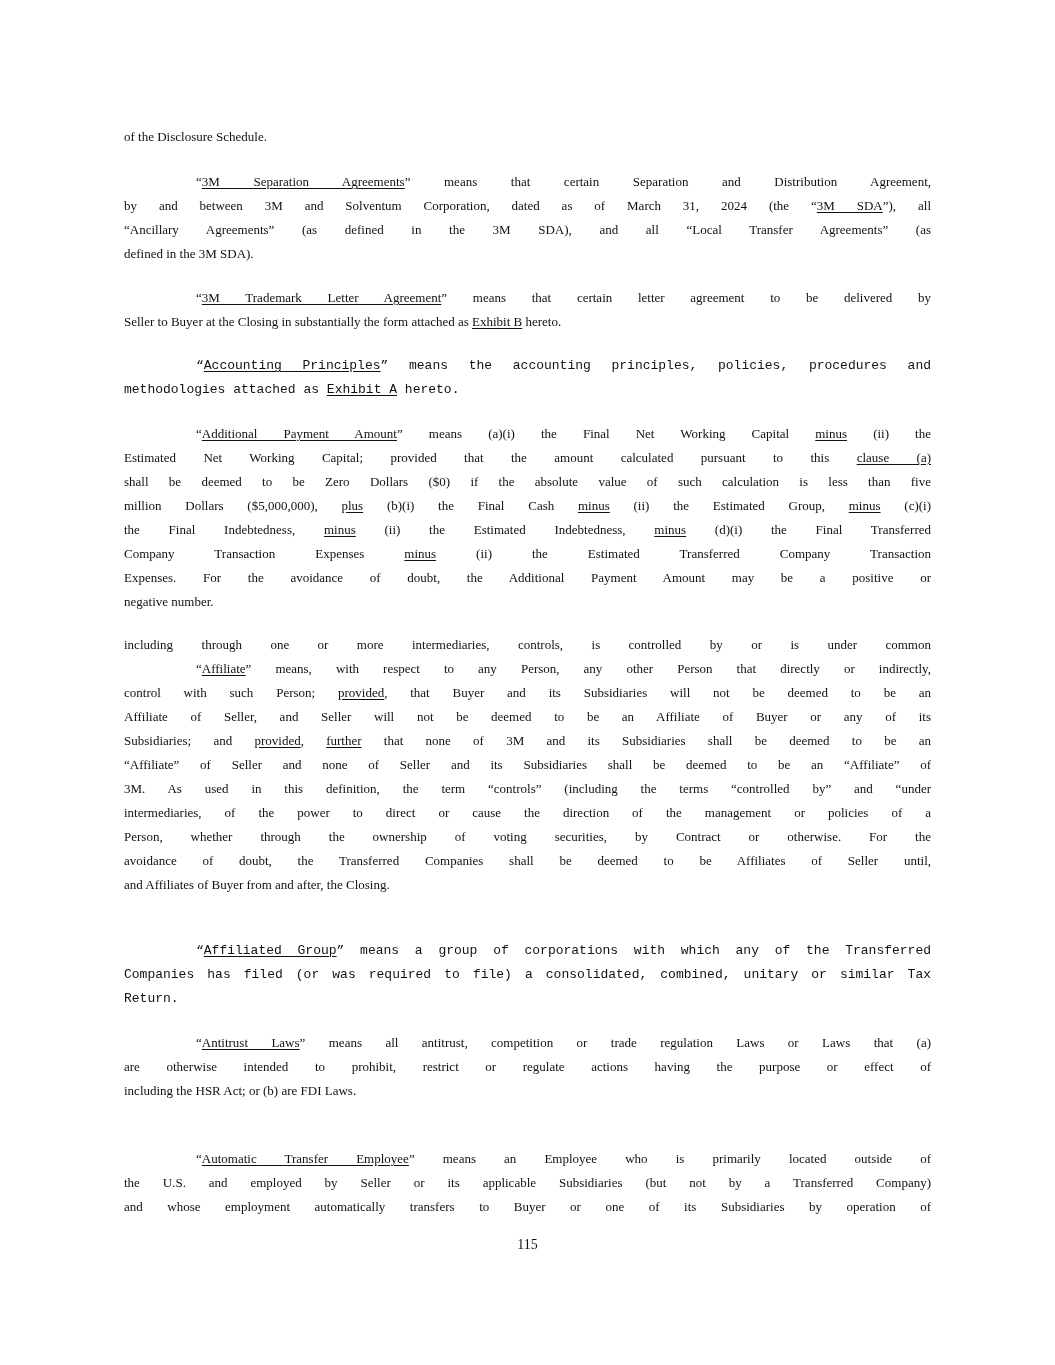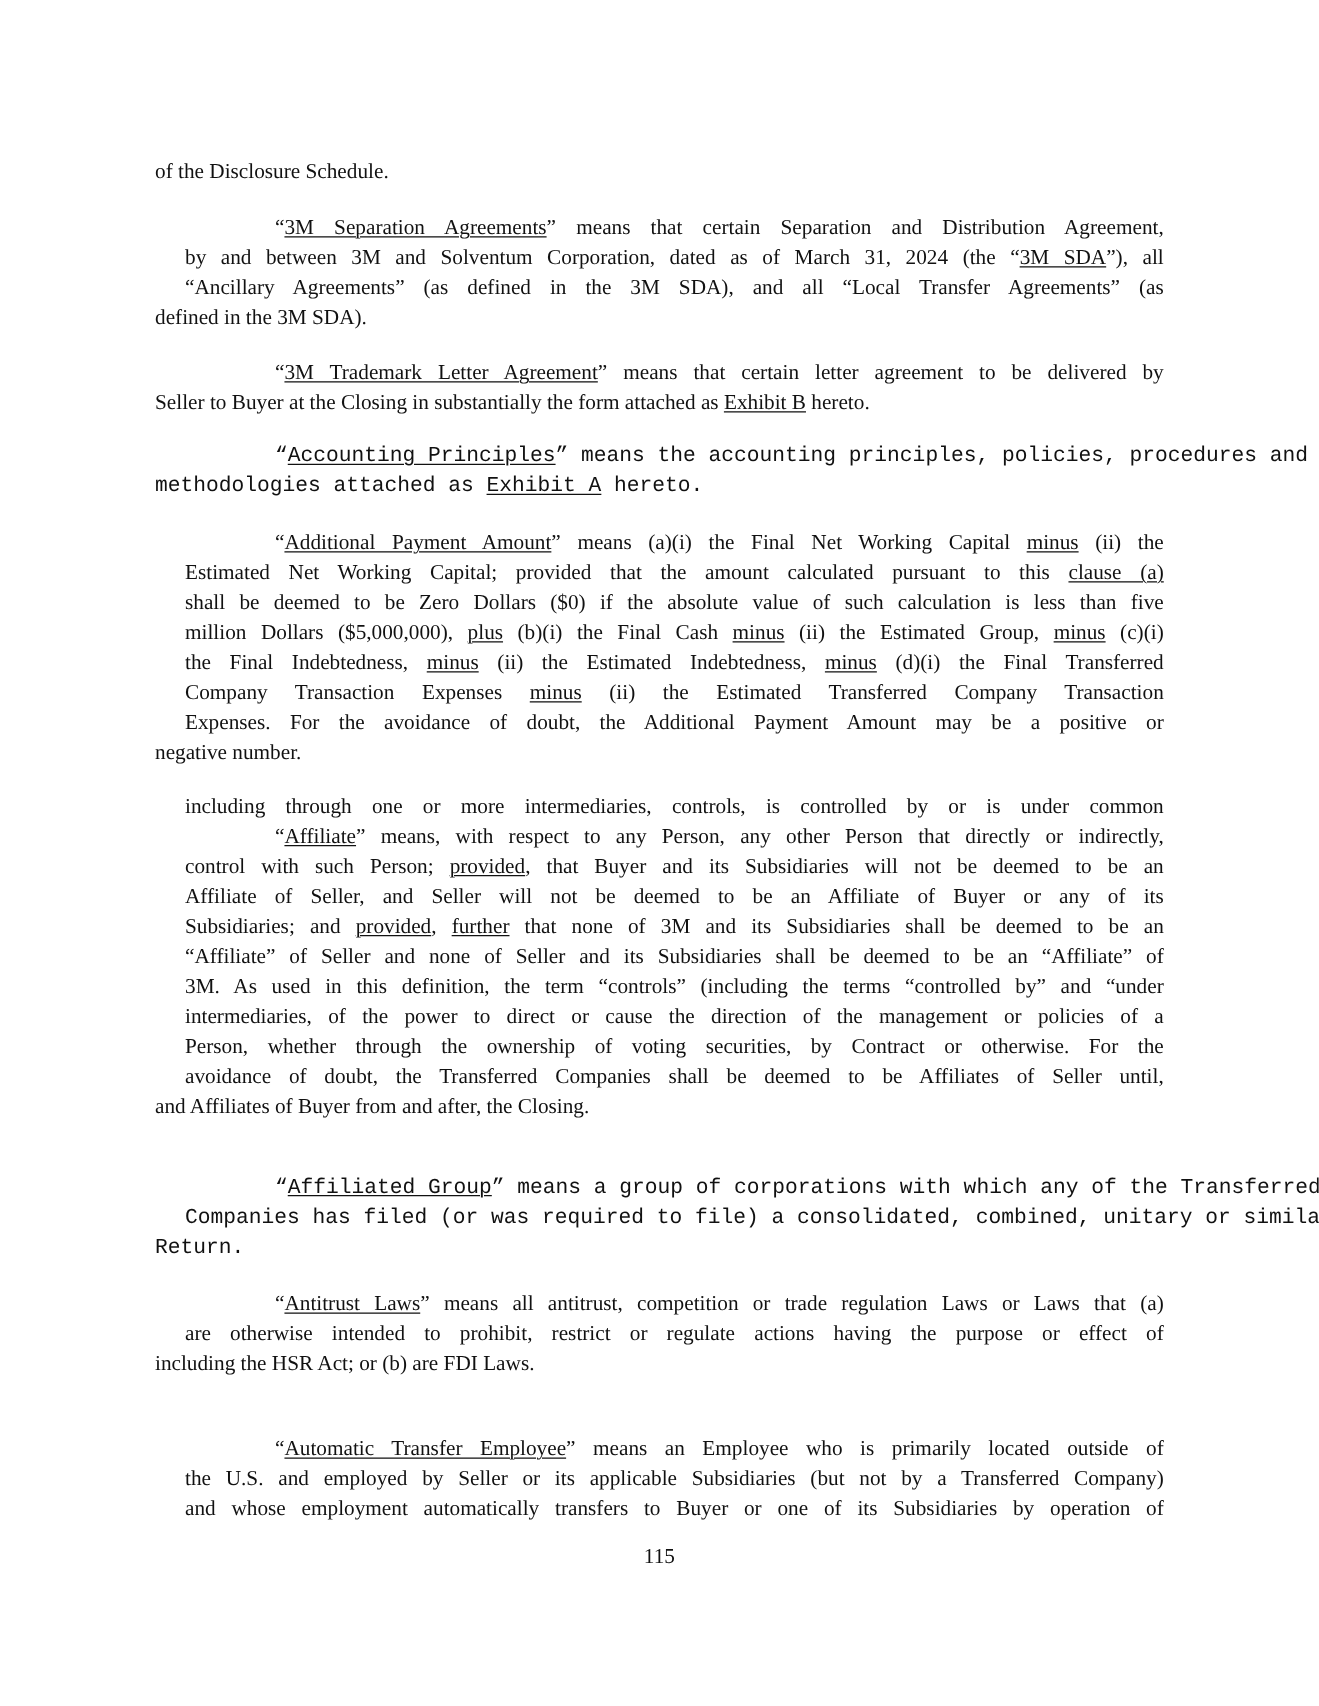--- a/index.html
+++ b/index.html
@@ -1,26 +1,26 @@
 <!DOCTYPE html>
 <html><head>
 <meta charset="utf-8">
 <style>
   html, body { margin: 0; padding: 0; background: #ffffff; }
   body { width: 1055px; height: 1365px; position: relative; overflow: hidden;
          font-family: "Liberation Serif", "DejaVu Serif", serif; color: #111; }
   .page { position: absolute; left: 124px; top: 0; width: 807px; }
   .para { position: absolute; left: 0; width: 807px; }
-  .line { display: block; height: 24px; line-height: 24px; font-size: 17px;
+  .line { display: block; height: 24px; line-height: 24px; font-size: 13px;
           white-space: nowrap; }
-  .line.just { text-align: justify; text-align-last: justify; margin-left: 24px; }
+  .line.just { text-align: justify; text-align-last: justify; }
   .line.indent { padding-left: 72px; }
   u { text-decoration: underline; text-underline-offset: 2px; text-decoration-thickness: 1px; }
   .pagenum { position: absolute; top: 1233px; left: 0; width: 1055px; text-align: center;
-             font-size: 17px; line-height: 24px; }
+             font-size: 14px; line-height: 24px; }
 </style>
 </head>
 <body>
 
 <div class="page" id="page">
     <div class="para" style="top: 125px;">
       <span class="line"><span>of the Disclosure Schedule.</span></span>
     </div>
     <div class="para" style="top: 170px;">
       <span class="line just indent"><span>“</span><u>3M Separation Agreements</u><span>” means that certain Separation and Distribution Agreement,</span></span>

